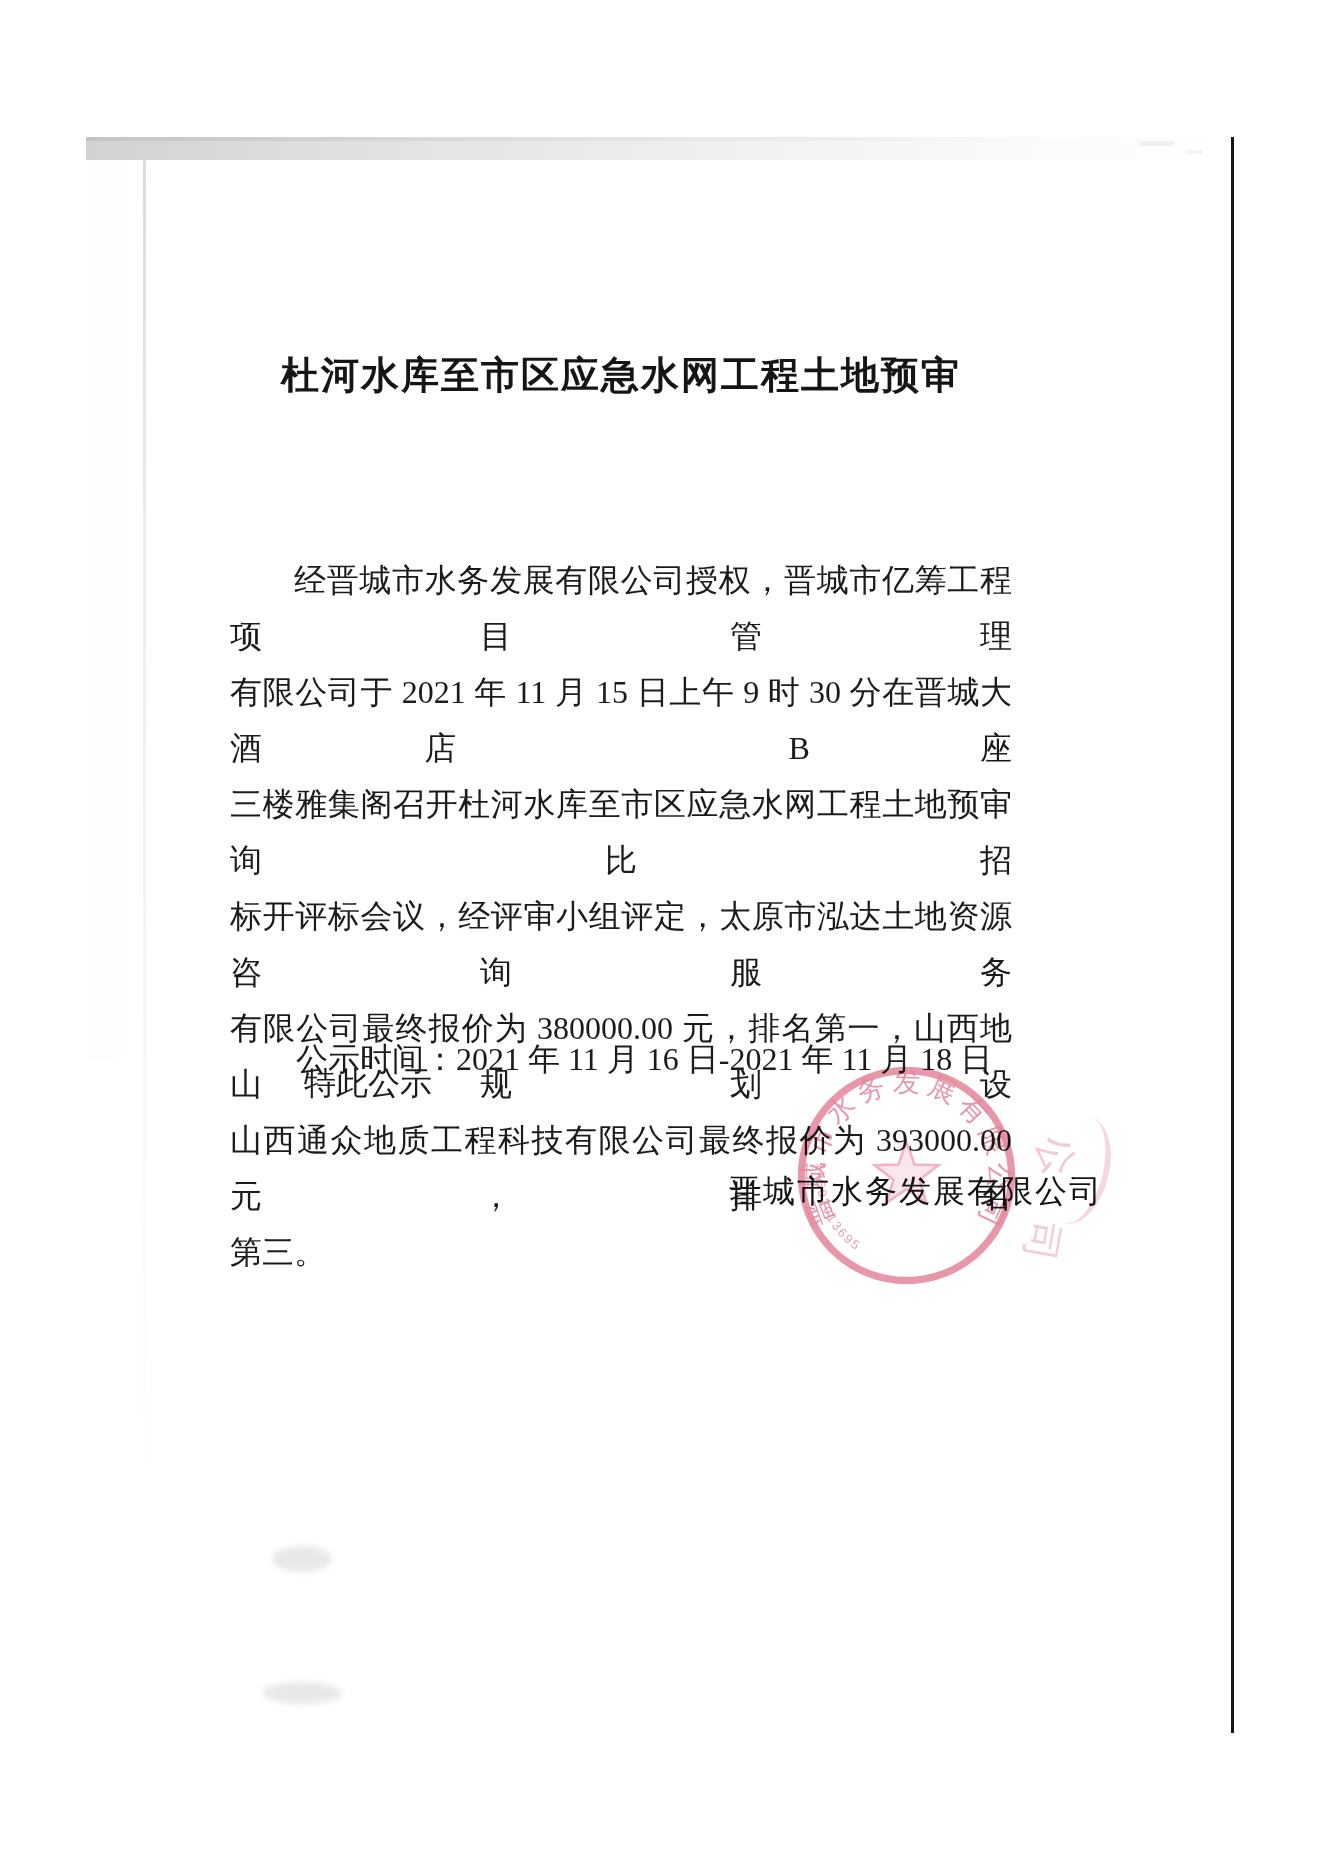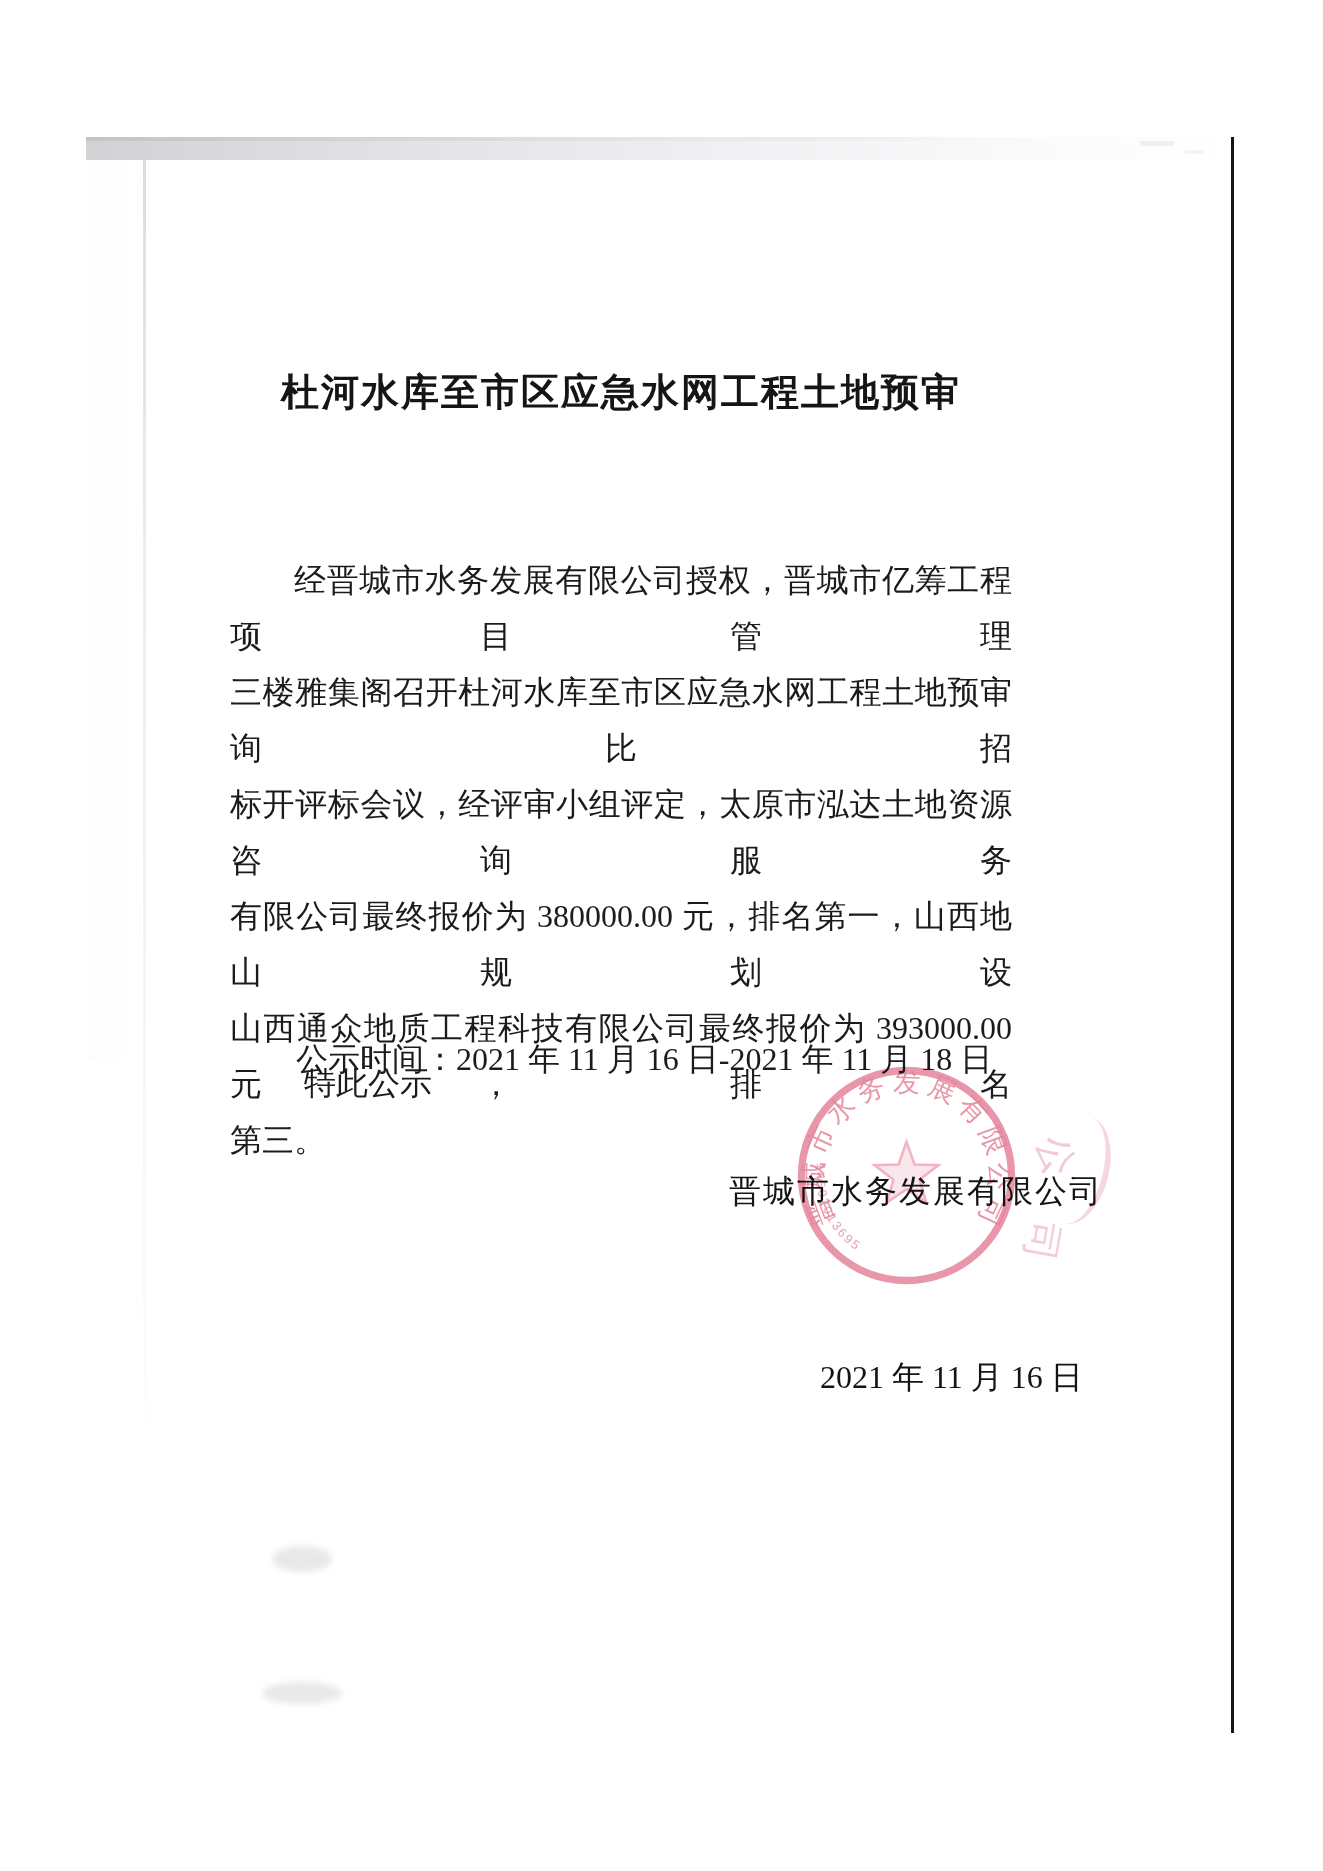--- a/index.html
+++ b/index.html
@@ -28,21 +28,21 @@
     background:linear-gradient(to right,#fdfdfd,#ffffff);
   }
   .scan-edge-line{
     position:absolute;left:1231px;top:137px;width:3px;height:1596px;
   }
   .speck{position:absolute;background:#e3e3e5;}
   .smudge{position:absolute;background:#bfbfc2;filter:blur(3px);opacity:.35;border-radius:50%;}
 
   
   .title-block{
-    position:absolute;left:230px;top:362px;width:782px;text-align:center;
+    position:absolute;left:230px;top:345px;width:782px;text-align:center;
     font-family:"Liberation Sans","DejaVu Sans",sans-serif;font-weight:700;
     font-size:38px;line-height:60px;letter-spacing:2px;color:#151515;
   }
   .body-par{
     position:absolute;left:230px;top:552px;width:782px;
     font-size:32px;line-height:56px;color:#1b1b1b;
   }
   .par-line{text-align:justify;text-align-last:justify;white-space:normal;}
   .par-line.first{text-indent:64px;}
   .par-line.last{text-align:center;text-align-last:left;}
@@ -90,31 +90,31 @@
   <div class="speck" style="left:1185px;top:150px;width:18px;height:4px;opacity:.4;"></div>
   <div class="smudge" style="left:272px;top:1546px;width:60px;height:26px;"></div>
   <div class="smudge" style="left:262px;top:1682px;width:80px;height:22px;"></div>
 
   <div class="title-block">
     <div>杜河水库至市区应急水网工程土地预审</div>
   </div>
 
   <div class="body-par">
     <div class="par-line first">经晋城市水务发展有限公司授权，晋城市亿筹工程项目管理</div>
+    <div class="par-line">有限公司于 2021 年 11 月 15 日上午 9 时 30 分在晋城大酒店 B 座</div>
     <div class="par-line">三楼雅集阁召开杜河水库至市区应急水网工程土地预审询比招</div>
     <div class="par-line">标开评标会议，经评审小组评定，太原市泓达土地资源咨询服务</div>
     <div class="par-line">有限公司最终报价为 380000.00 元，排名第一，山西地山规划设</div>
     <div class="par-line">山西通众地质工程科技有限公司最终报价为 393000.00 元，排名</div>
     <div class="par-line last">第三。</div>
   </div>
 
   <div class="pub-line">公示时间：2021 年 11 月 16 日-2021 年 11 月 18 日</div>
   <div class="closing-line">特此公示</div>
   <div class="company-line">晋城市水务发展有限公司</div>
-  <div class="date-line">2021 年 11 月 16 日</div>
 
   <svg class="stamp" viewBox="0 0 220 220" xmlns="http://www.w3.org/2000/svg">
     <defs>
       <path id="sealTextPath" d="M 44.5,155.9 A 80,80 0 1,1 175.5,155.9" fill="none"></path>
       <path id="sealNumPath" d="M 25.9,92.1 A 86,86 0 0 0 92.1,194.1" fill="none"></path>
     </defs>
     <circle cx="110" cy="110" r="100" fill="none" stroke="#e0778f" stroke-width="7" opacity="0.85"></circle>
     <polygon points="110,78 117.6,99.5 140.4,100.1 122.4,114 128.8,135.9 110,123 91.2,135.9 97.6,114 79.6,100.1 102.4,99.5" fill="#f4c3d1" fill-opacity="0.5" stroke="#eda2b6" stroke-width="2.5" opacity="0.9"></polygon>
     <text font-size="26" letter-spacing="5.5" fill="#e0778f" opacity="0.85" font-family="Liberation Serif, serif">
       <textPath href="#sealTextPath" startOffset="4">晋城市水务发展有限公司</textPath>

